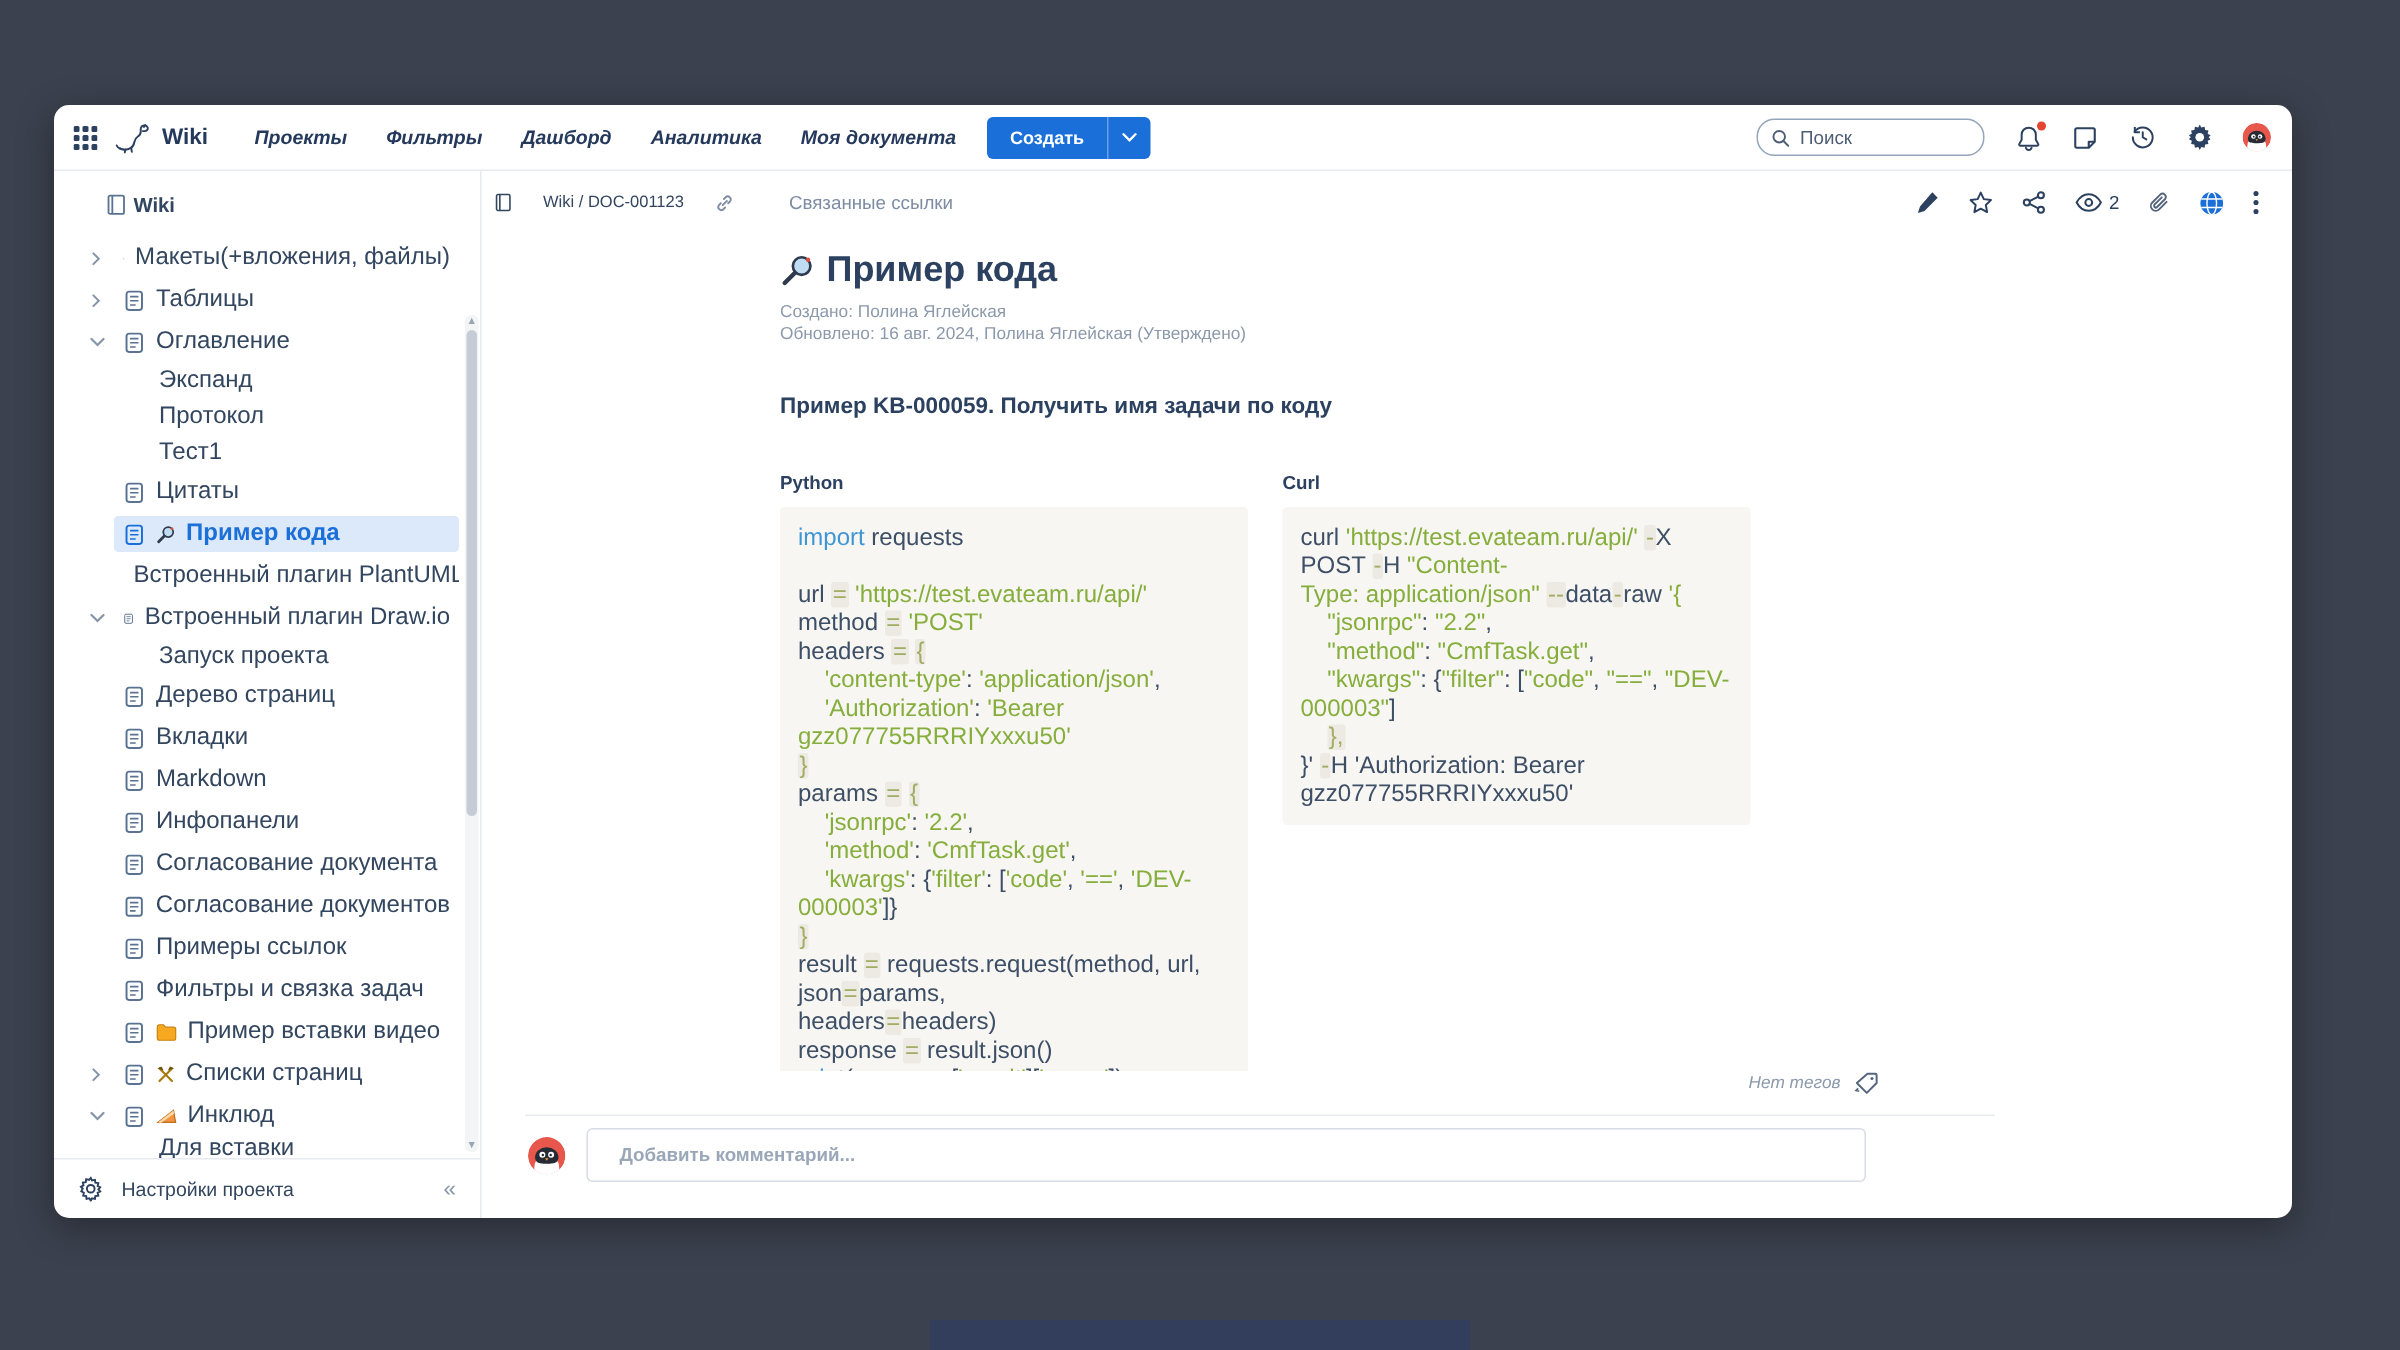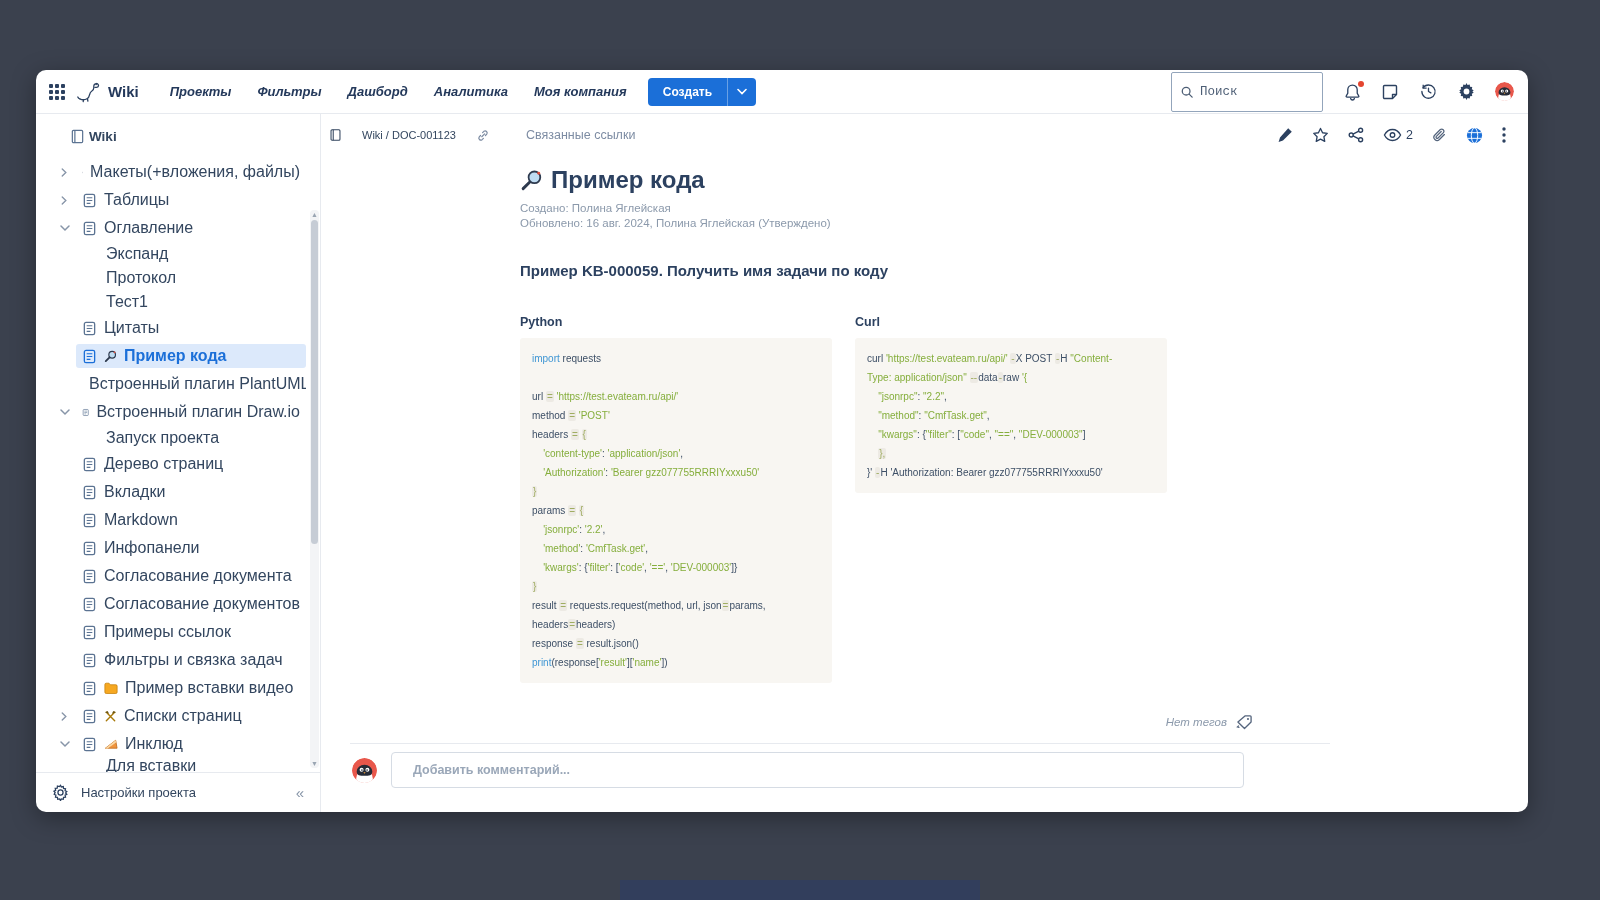--- a/index.html
+++ b/index.html
@@ -16,21 +16,21 @@
   .topbar .grid-icon { width:18px; height:18px; margin-right:10px; cursor:pointer; }
   .brand { display:flex; align-items:center; gap:6px; margin-right:20px; }
   .brand-name { font-size:15px; font-weight:bold; color:#24395b; }
   .nav-items { display:flex; align-items:center; gap:4px;font-style:italic; }
   .nav-link { font-size:13px; font-weight:600; color:#24395b; padding:6px 11px; border-radius:4px; cursor:pointer; white-space:nowrap; }
   .create-btn { display:flex; align-items:stretch; margin-left:10px; border-radius:4px; overflow:hidden; background:#1b6fd8; cursor:pointer; }
   .create-btn .main { color:#fff; font-size:12px; font-weight:600; padding:7px 15px; }
   .create-btn .sep { width:1px; background:rgba(255,255,255,.35); }
   .create-btn .dd { display:flex; align-items:center; padding:0 9px; }
   .top-right { margin-left:auto; display:flex; align-items:center; gap:20px; }
-  .searchbox { width:152px; height:40px; border:1px solid #93a5bb; border-radius:2px; display:flex; align-items:center; gap:7px; padding:0 9px;font-family:Liberation Mono, monospace; }
+  .searchbox { width:152px; height:25px; border:1px solid #93a5bb; border-radius:12px; display:flex; align-items:center; gap:7px; padding:0 9px; }
   .searchbox span { font-size:12.5px; color:#4d5e75; }
   .tb-icon { position:relative; width:18px; height:18px; cursor:pointer; display:flex; align-items:center; justify-content:center; }
   .red-dot { position:absolute; top:-2px; right:-3px; width:6px; height:6px; border-radius:50%; background:#e4452f; }
   .avatar { width:19px; height:19px; border-radius:50%; overflow:hidden; cursor:pointer; }
   
   .bodyrow { flex:1; display:flex; min-height:0; }
   
   .sidebar { width:285px; flex:none; border-right:1px solid #e7eaef; display:flex; flex-direction:column; position:relative; }
   .sb-header { display:flex; align-items:center; gap:4px; padding:15px 0 9px 34px; font-size:13.5px; font-weight:600; color:#33465f; }
   .tree { flex:1; overflow:hidden; padding-top:5px; }
@@ -56,21 +56,21 @@
   .act-icon { display:flex; align-items:center; gap:4px; cursor:pointer; }
   .views-count { font-size:12.5px; color:#2c4160; }
   .article { flex:1; padding-left:199px; overflow:hidden; }
   .title-row { display:flex; align-items:center; gap:8px; margin-top:10px; }
   .page-title { font-size:24px; font-weight:bold; color:#2c4160; }
   .meta { margin-top:7px; font-size:11.5px; line-height:15px; color:#8b99ab; }
   .subtitle { margin-top:31px; font-size:15px; font-weight:bold; color:#2c4160; }
   .code-cols { margin-top:36px; display:flex; gap:23px; }
   .code-col { width:312px; flex:none; }
   .code-label { font-size:12.5px; font-weight:bold; color:#2c4160; margin-bottom:9px; }
-  .code-block { background:#f8f6f2; border-radius:3px; padding:11px 12px; font-size:10px; color:#3d4f66; }
+  .code-block { background:#f8f6f2; border-radius:3px; padding:11px 12px; font-size:16px; color:#3d4f66; }
   .code-line { min-height:19px; line-height:19px; white-space:pre-wrap; word-break:break-word; }
   .tok-k { color:#3f96d4; }
   .tok-s { color:#85ae3c; }
   .tok-o { color:#a0ad62; background:#edeae4; border-radius:2px; padding:0 1px; }
   .bottom { flex:none; margin:0 198px 0 29px; }
   .tags-row { display:flex; justify-content:flex-end; align-items:center; gap:9px; padding-right:77px; margin-bottom:13px; }
   .tags-row span { font-size:11.5px; color:#8b99ab;font-style:italic; }
   .divider { height:1px; background:#e7eaef; }
   .comment-row { display:flex; align-items:center; gap:14px; padding:8px 0 24px 2px;font-weight:bold; }
   .comment-avatar { width:25px; height:25px; border-radius:50%; overflow:hidden; flex:none; }
@@ -107,21 +107,21 @@
           <path d="M4 19c-1-.3-1.8-1-2.2-2M7.5 19.6l-.3 2M11.5 18.8l.4 2.4M20 4.6l.9-1.2"></path>
         </g>
       </svg>
       <span class="brand-name">Wiki</span>
     </div>
     <div class="nav-items" id="nav-items">
         <div class="nav-link">Проекты</div>
         <div class="nav-link">Фильтры</div>
         <div class="nav-link">Дашборд</div>
         <div class="nav-link">Аналитика</div>
-        <div class="nav-link">Моя компания</div>
+        <div class="nav-link">Моя документа</div>
       </div>
     <div class="create-btn">
       <div class="main">Создать</div>
       <div class="sep"></div>
       <div class="dd">
         <svg width="10" height="7" viewBox="0 0 10 7">
           <path d="M1 1.5l4 4 4-4" fill="none" stroke="#fff" stroke-width="1.6" stroke-linecap="round"></path>
         </svg>
       </div>
     </div>

